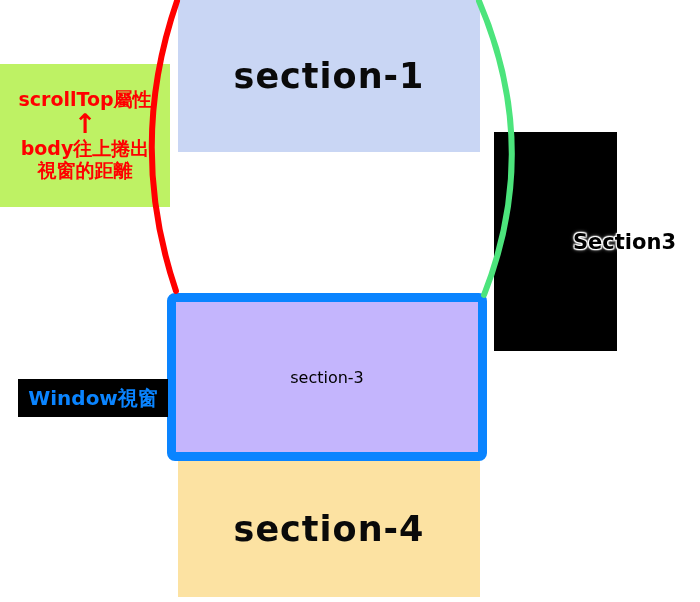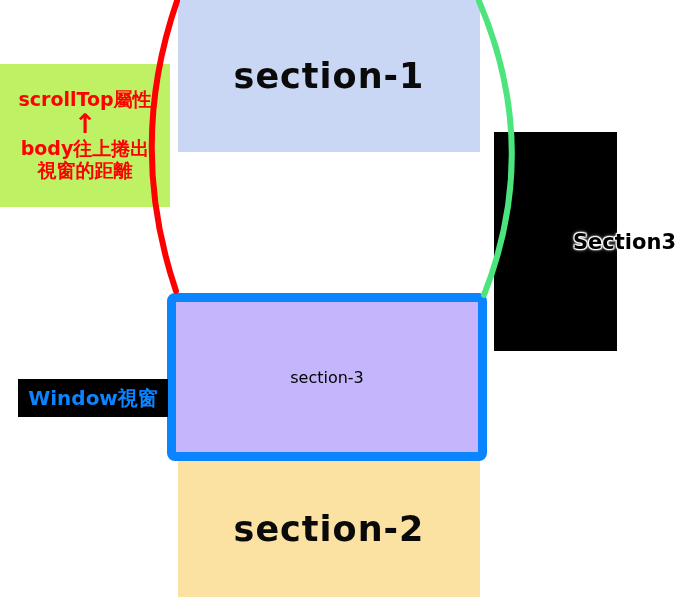--- a/index.html
+++ b/index.html
@@ -57,21 +57,21 @@
 </style>
 </head>
 <body>
 
 <div class="canvas">
 
   <div class="section s1" style="background: rgb(201, 214, 244);">
     <span class="label">section-1</span>
   </div>
   <div class="section s4" style="background: rgb(252, 226, 162);">
-    <span class="label">section-2</span>
+    <span class="label">section-4</span>
   </div>
 
   <div class="right-box" style="background: rgb(0, 0, 0);"></div>
   <span class="right-box-text">Section3</span>
 
   <div class="window-frame" style="background: #c4b5fd;">
     <span class="label">section-3</span>
   </div>
 
   <div class="scrolltop-box" style="background: #bef264;">

